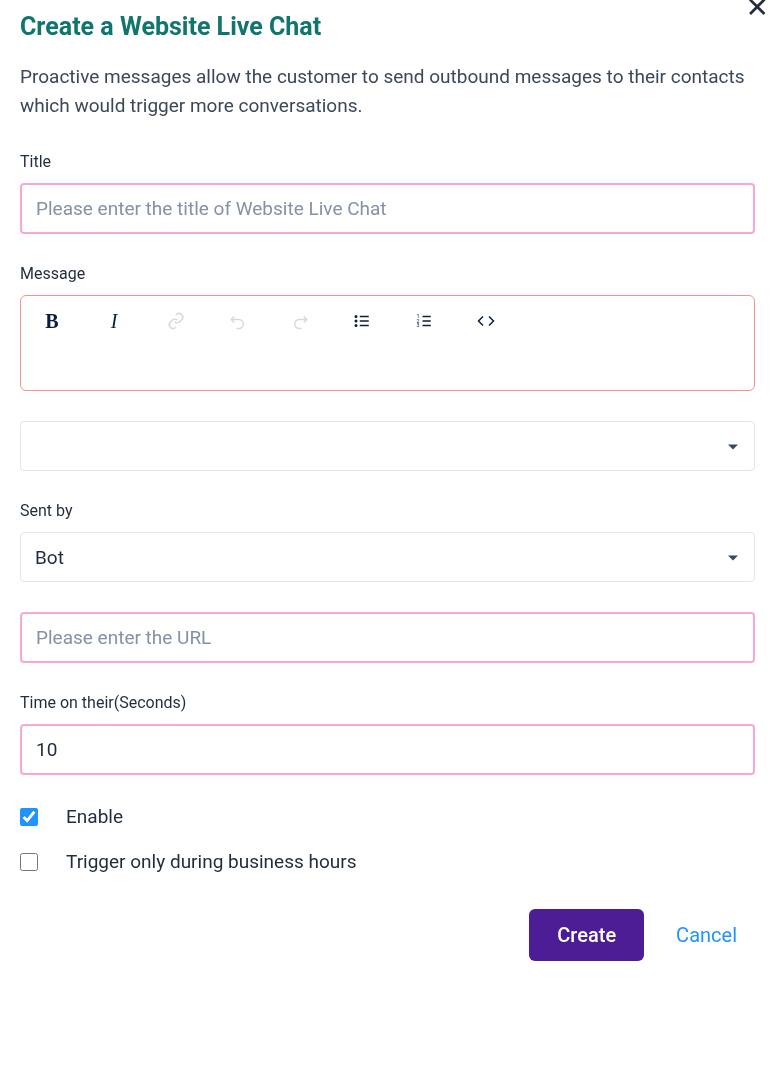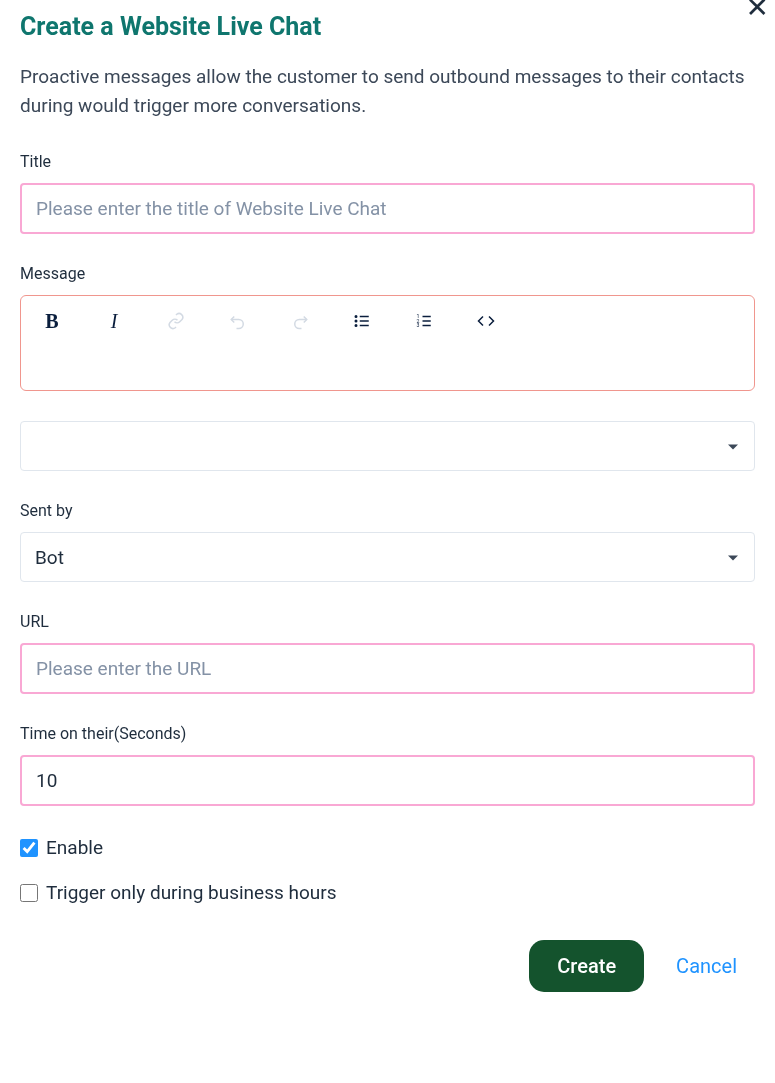--- a/index.html
+++ b/index.html
@@ -130,21 +130,21 @@
       position: absolute;
       right: 16px;
       top: 50%;
       transform: translateY(-50%);
       pointer-events: none;
       color: #3c4858;
     }
     .checkbox-group {
       display: flex;
       align-items: center;
-      gap: 8px;
+      gap: 28px;
       margin-bottom: 22px;
     }
     .checkbox {
       width: 18px;
       height: 18px;
       accent-color: #1f93ff;
       cursor: pointer;
     }
     .checkbox-label {
       font-size: 19px;
@@ -152,24 +152,24 @@
     }
     .button-row {
       display: flex;
       justify-content: flex-end;
       align-items: center;
       gap: 32px;
       margin-top: 36px;
       padding-right: 18px;
     }
     .btn-primary {
-      background: #14532d;
+      background: #4c1d95;
       color: #fff;
       border: none;
-      border-radius: 15px;
+      border-radius: 6px;
       padding: 14px 28px;
       font-size: 20px;
       font-weight: 500;
       cursor: pointer;
       font-family: inherit;
     }
     .btn-secondary {
       background: none;
       color: #1f93ff;
       border: none;
@@ -180,21 +180,21 @@
   </style>
 </head>
 <body>
 
 <button class="close-btn">
   <span>✕</span>
 </button>
 
 <h1 class="page-title">Create a Website Live Chat</h1>
 
-<p class="description">Proactive messages allow the customer to send outbound messages to their contacts during would trigger more conversations.</p>
+<p class="description">Proactive messages allow the customer to send outbound messages to their contacts which would trigger more conversations.</p>
 
 <div class="form-group">
   <label class="label">Title</label>
   <input type="text" class="text-input" placeholder="Please enter the title of Website Live Chat" style="">
 </div>
 
 <div class="form-group">
   <label class="label">Message</label>
   <div class="editor-wrapper">
     <div class="editor-toolbar">
@@ -273,21 +273,20 @@
     </select>
     <span class="select-arrow">
       <svg width="12" height="8" viewBox="0 0 12 8" fill="currentColor">
           <path d="M1 1l5 5 5-5z"></path>
         </svg>
     </span>
   </div>
 </div>
 
 <div class="form-group">
-  <label class="label">URL</label>
   <input type="text" class="text-input" placeholder="Please enter the URL" style="">
 </div>
 
 <div class="form-group">
   <label class="label">Time on their(Seconds)</label>
   <input type="text" class="text-input" value="10" style="">
 </div>
 
 <div class="checkbox-group">
   <input type="checkbox" class="checkbox" checked="" style="">

